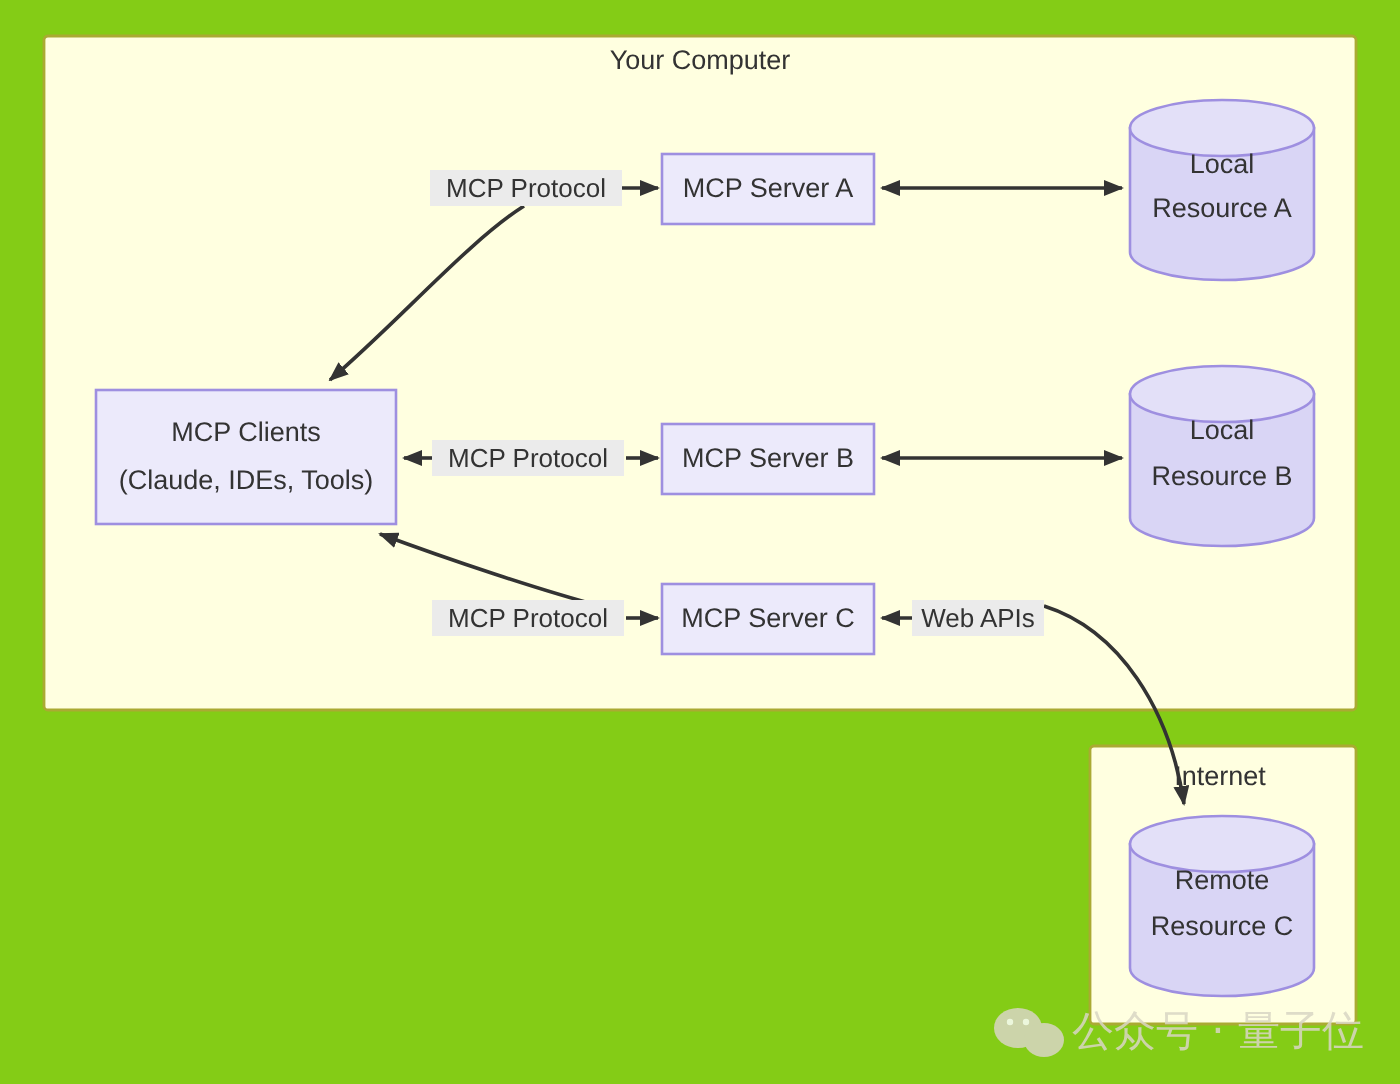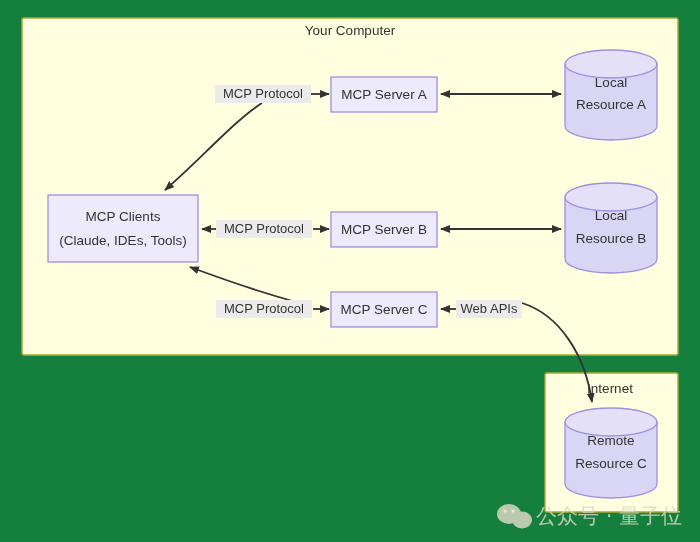--- a/index.html
+++ b/index.html
@@ -7,21 +7,21 @@
     padding: 0;
     background: #ffffff;
   }
   body {
     font-family: "Liberation Sans", sans-serif;
   }
   #canvas {
     position: relative;
     width: 700px;
     height: 542px;
-    background: #15803d;
+    background: #84cc16;
     overflow: hidden;
     text-align: center;
   }
   #diagram-svg {
     position: absolute;
     left: 0;
     top: 0;
     width: 700px;
     height: 542px;
   }

